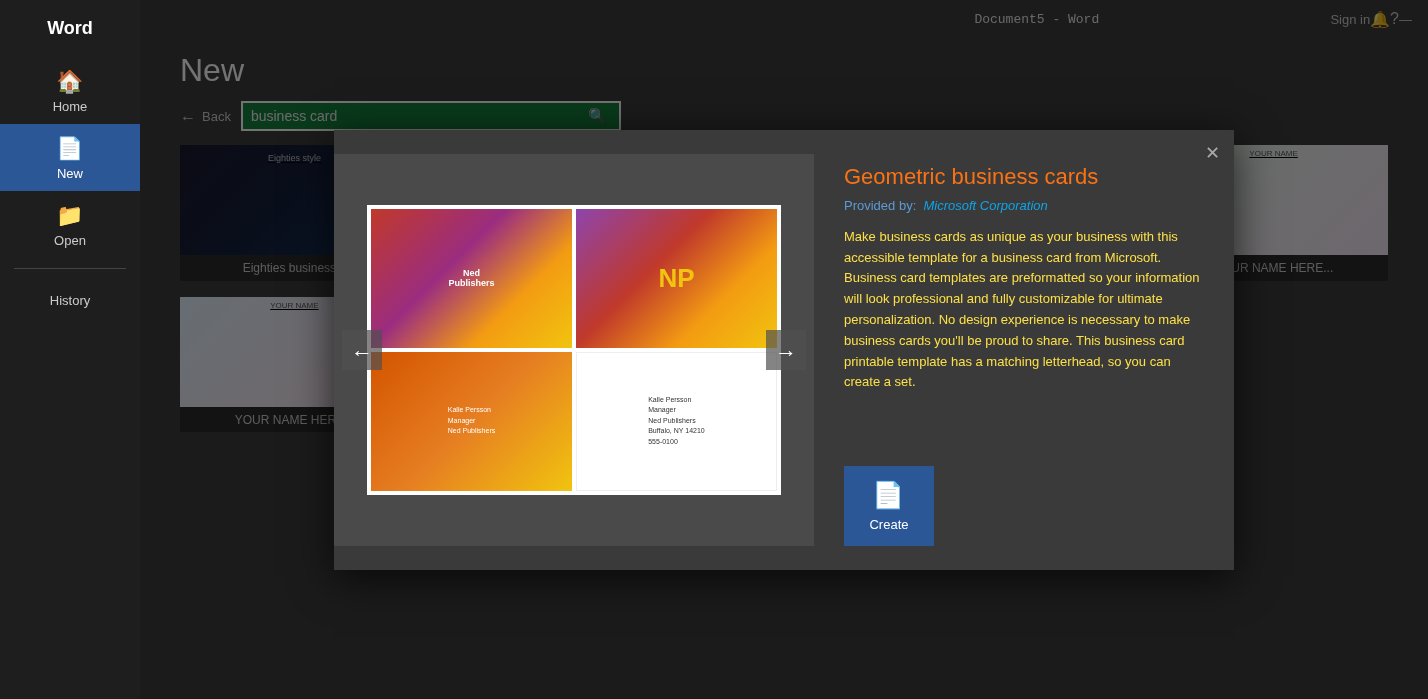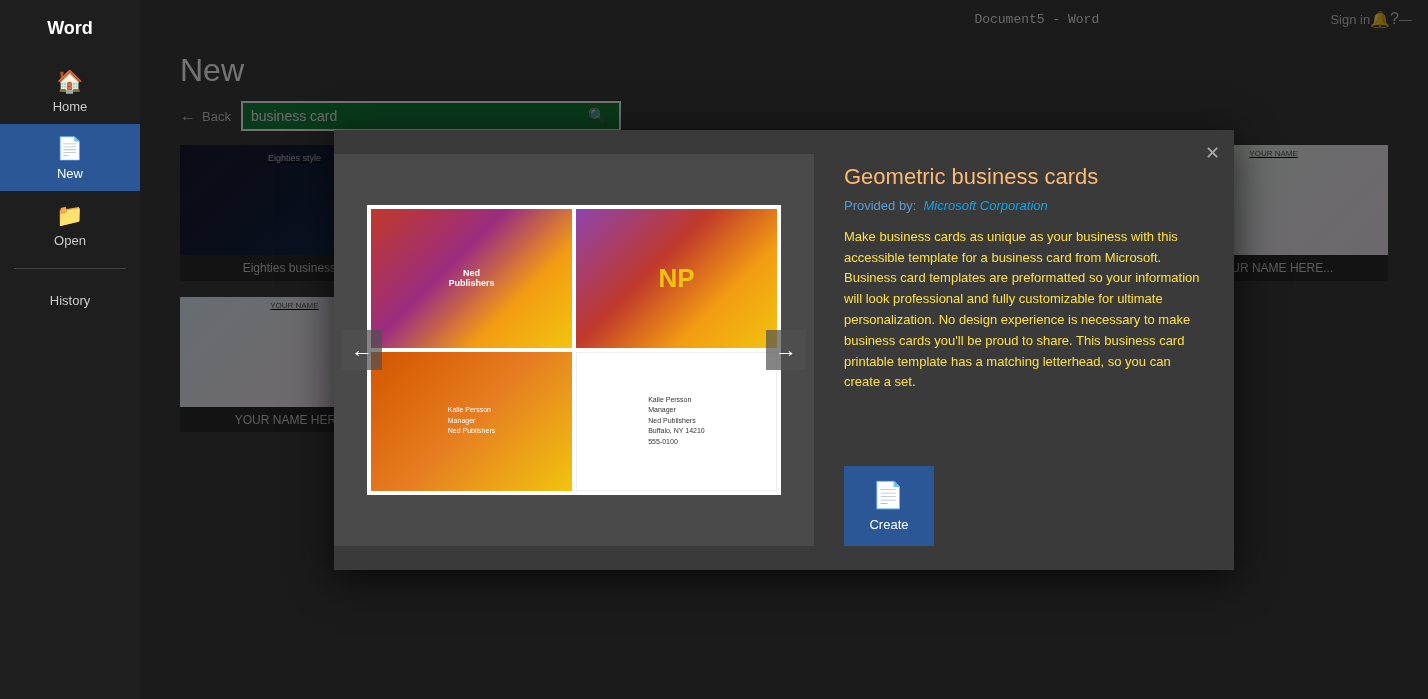--- a/index.html
+++ b/index.html
@@ -312,21 +312,21 @@
     .modal-nav-right { right: 8px; }
 
     .modal-info {
       flex: 1;
       display: flex;
       flex-direction: column;
       padding-left: 10px;
       padding-top: 10px;
     }
     .modal-title {
-      color: #fdba74;
+      color: #f97316;
       font-size: 22px;
       font-weight: 400;
       margin-bottom: 8px;
       line-height: 1.2;
     }
     .modal-provider {
       color: #aaa;
       font-size: 13px;
       margin-bottom: 14px;
     }

